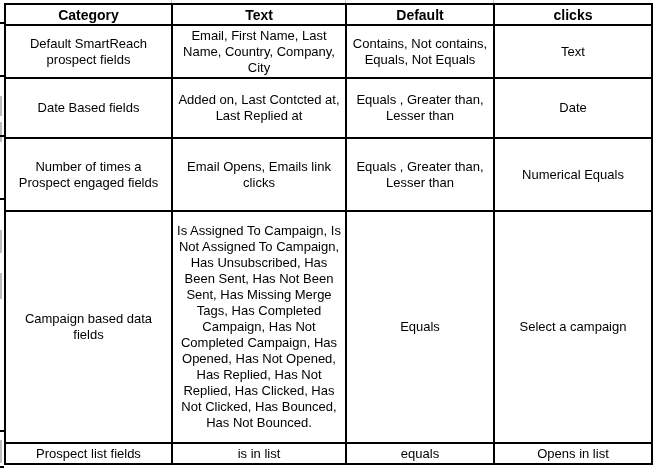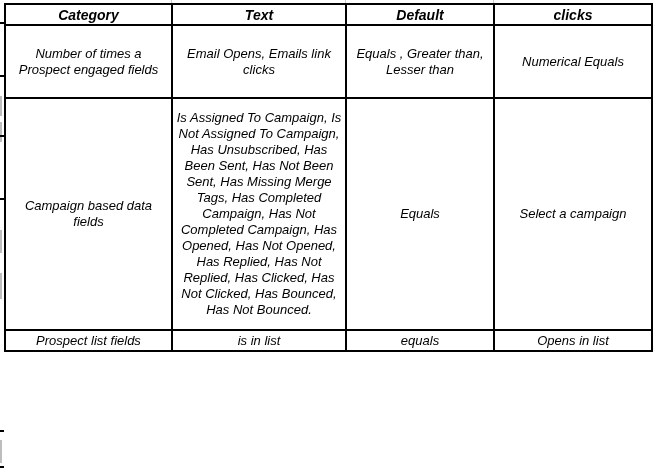--- a/index.html
+++ b/index.html
@@ -15,21 +15,20 @@
     font-family: "Liberation Sans", "DejaVu Sans", sans-serif;
     color: #000000;
   }
   table.grid {
     position: absolute;
     left: 4px;
     top: 3px;
     width: 647px;
     border-collapse: collapse;
     table-layout: fixed;
-    font-style: italic;
   }
   table.grid col.c1 { width: 167px; }
   table.grid col.c2 { width: 174px; }
   table.grid col.c3 { width: 148px; }
   table.grid col.c4 { width: 158px; }
   table.grid th, table.grid td {
     border: 2px solid #000000;
     text-align: center;
     vertical-align: middle;
     padding: 1px 3px;
@@ -103,20 +102,32 @@
   </colgroup>
   <thead>
     <tr class="h-head">
       <th>Category</th>
       <th>Text</th>
       <th>Default</th>
       <th>clicks</th>
     </tr>
   </thead>
   <tbody>
+    <tr class="h-r1">
+      <td>Default SmartReach prospect fields</td>
+      <td>Email, First Name, Last Name, Country, Company, City</td>
+      <td>Contains, Not contains, Equals, Not Equals</td>
+      <td>Text</td>
+    </tr>
+    <tr class="h-r2">
+      <td>Date Based fields</td>
+      <td>Added on, Last Contcted at, Last Replied at</td>
+      <td>Equals , Greater than, Lesser than</td>
+      <td>Date</td>
+    </tr>
     <tr class="h-r3">
       <td>Number of times a Prospect engaged fields</td>
       <td>Email Opens, Emails link clicks</td>
       <td>Equals , Greater than, Lesser than</td>
       <td>Numerical Equals</td>
     </tr>
     <tr class="h-r4">
       <td>Campaign based data fields</td>
       <td>Is Assigned To Campaign, Is Not Assigned To Campaign, Has Unsubscribed, Has Been Sent, Has Not Been Sent, Has Missing Merge Tags, Has Completed Campaign, Has Not Completed Campaign, Has Opened, Has Not Opened, Has Replied, Has Not Replied, Has Clicked, Has Not Clicked, Has Bounced, Has Not Bounced.</td>
       <td>Equals</td>

